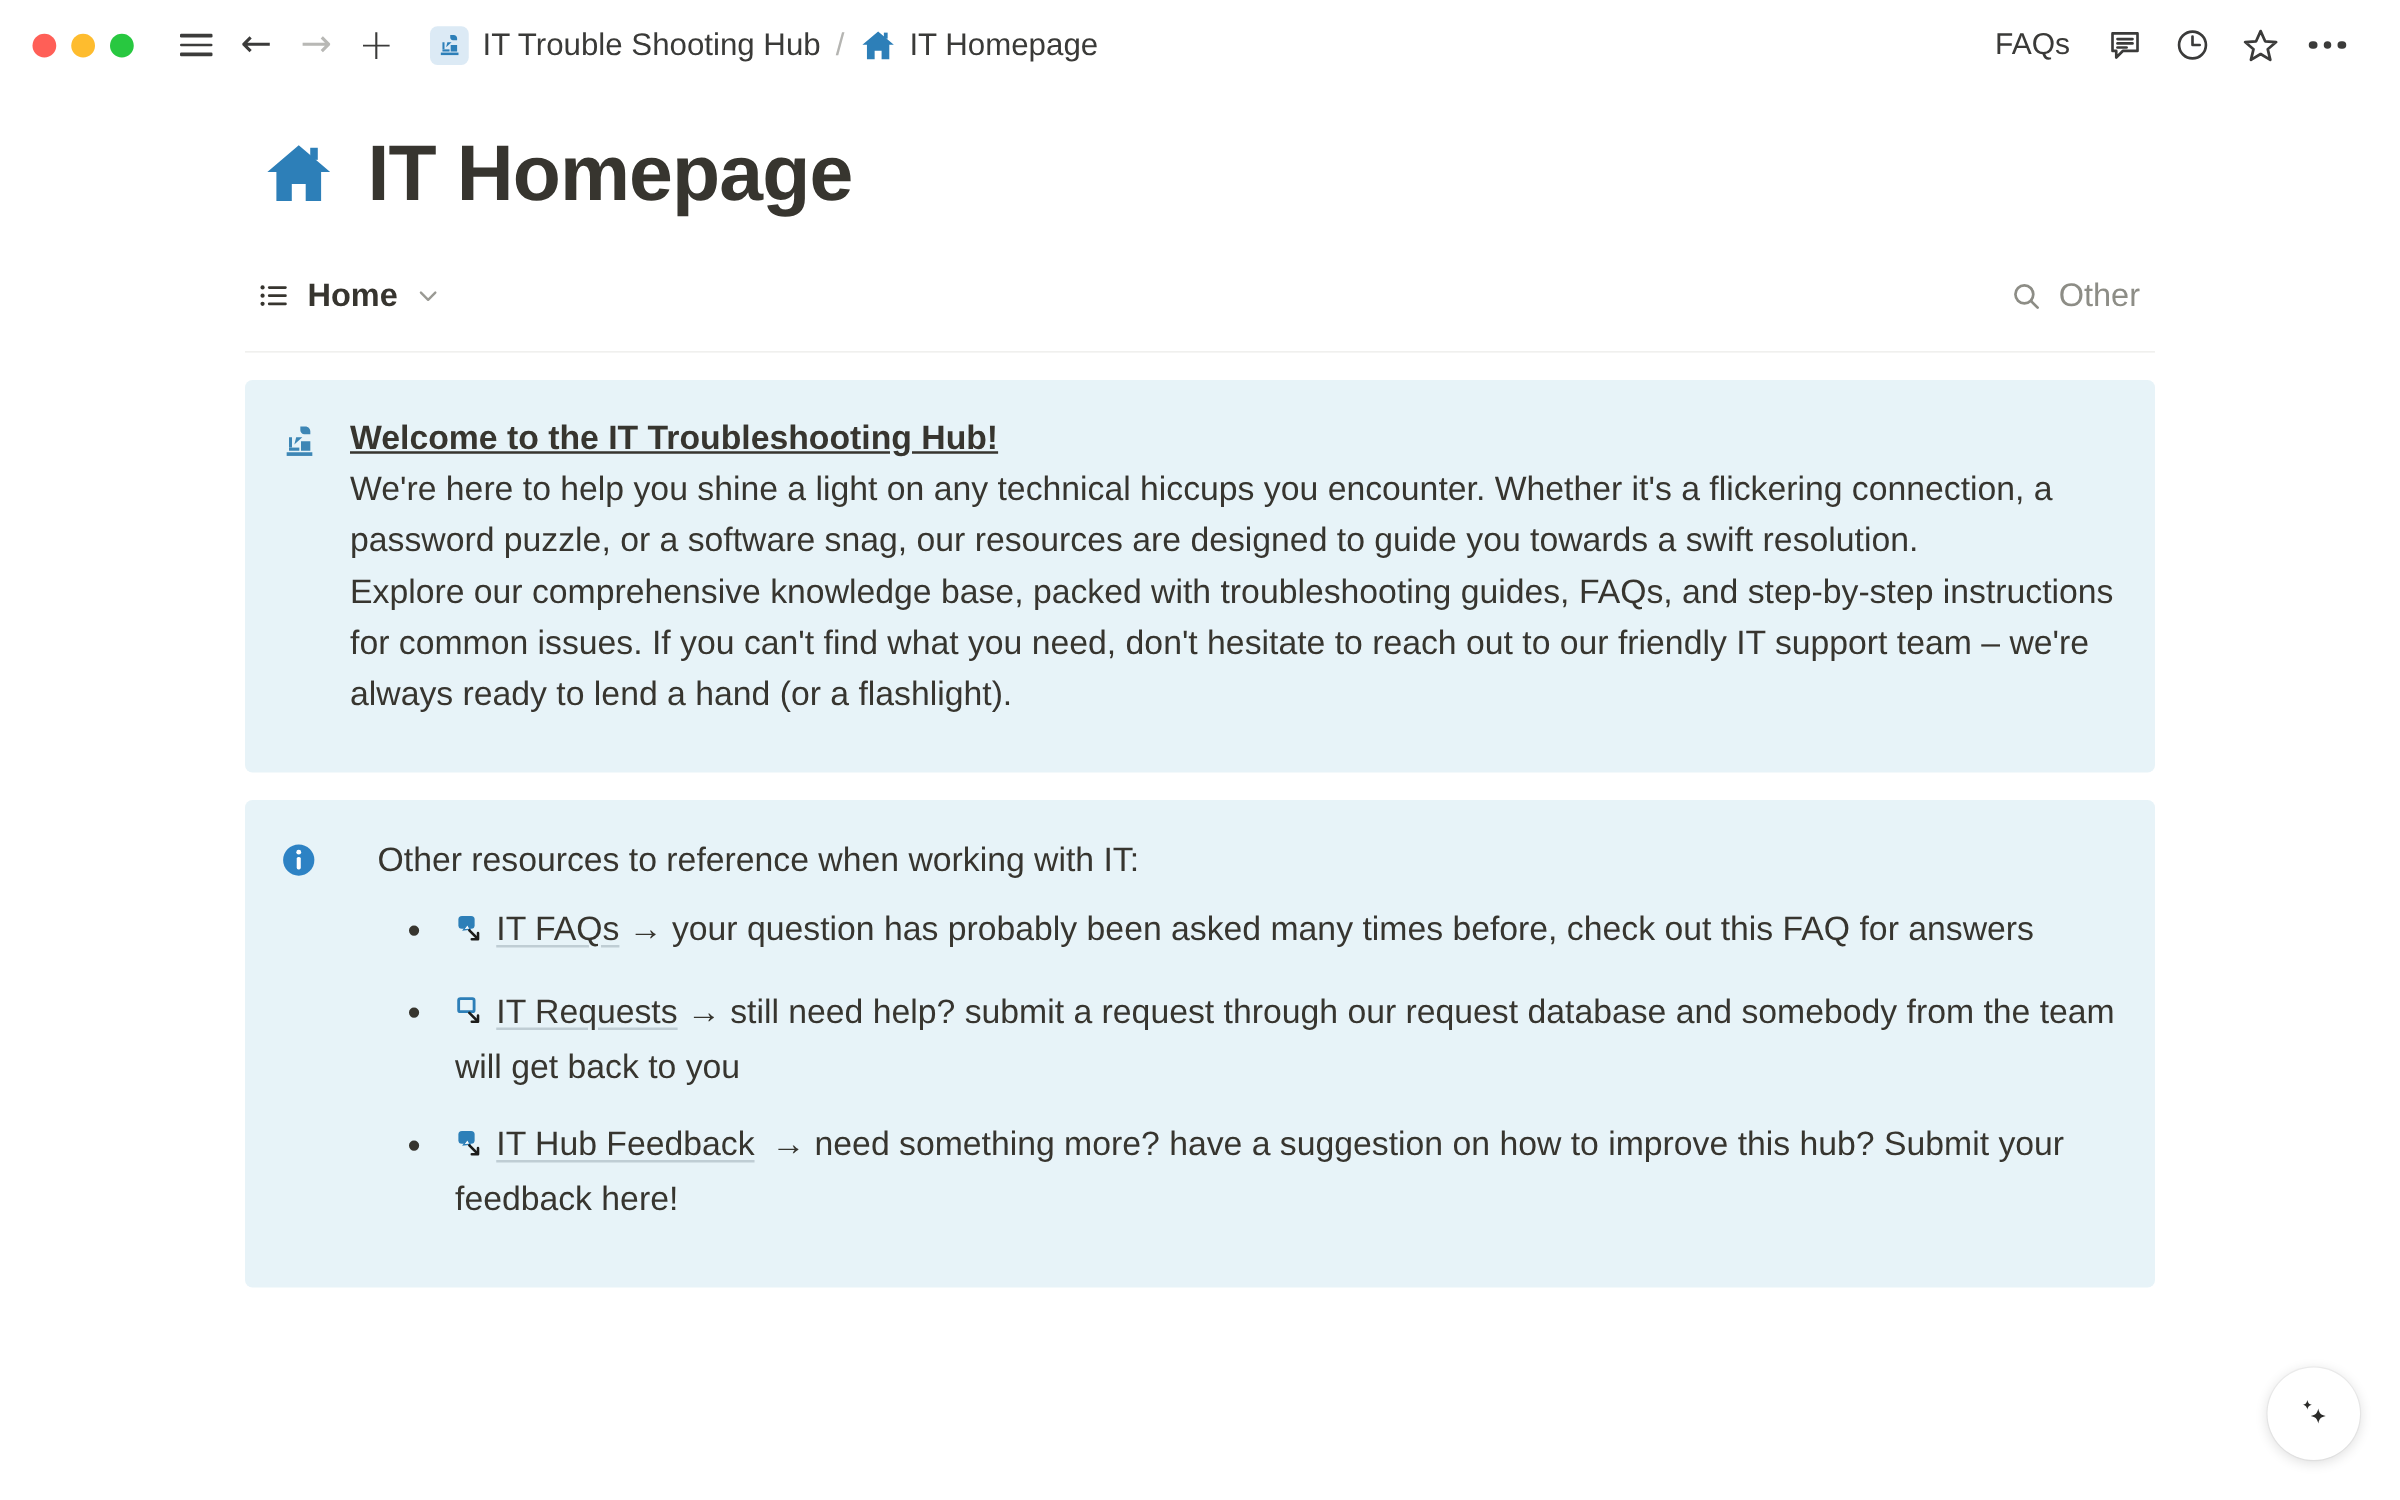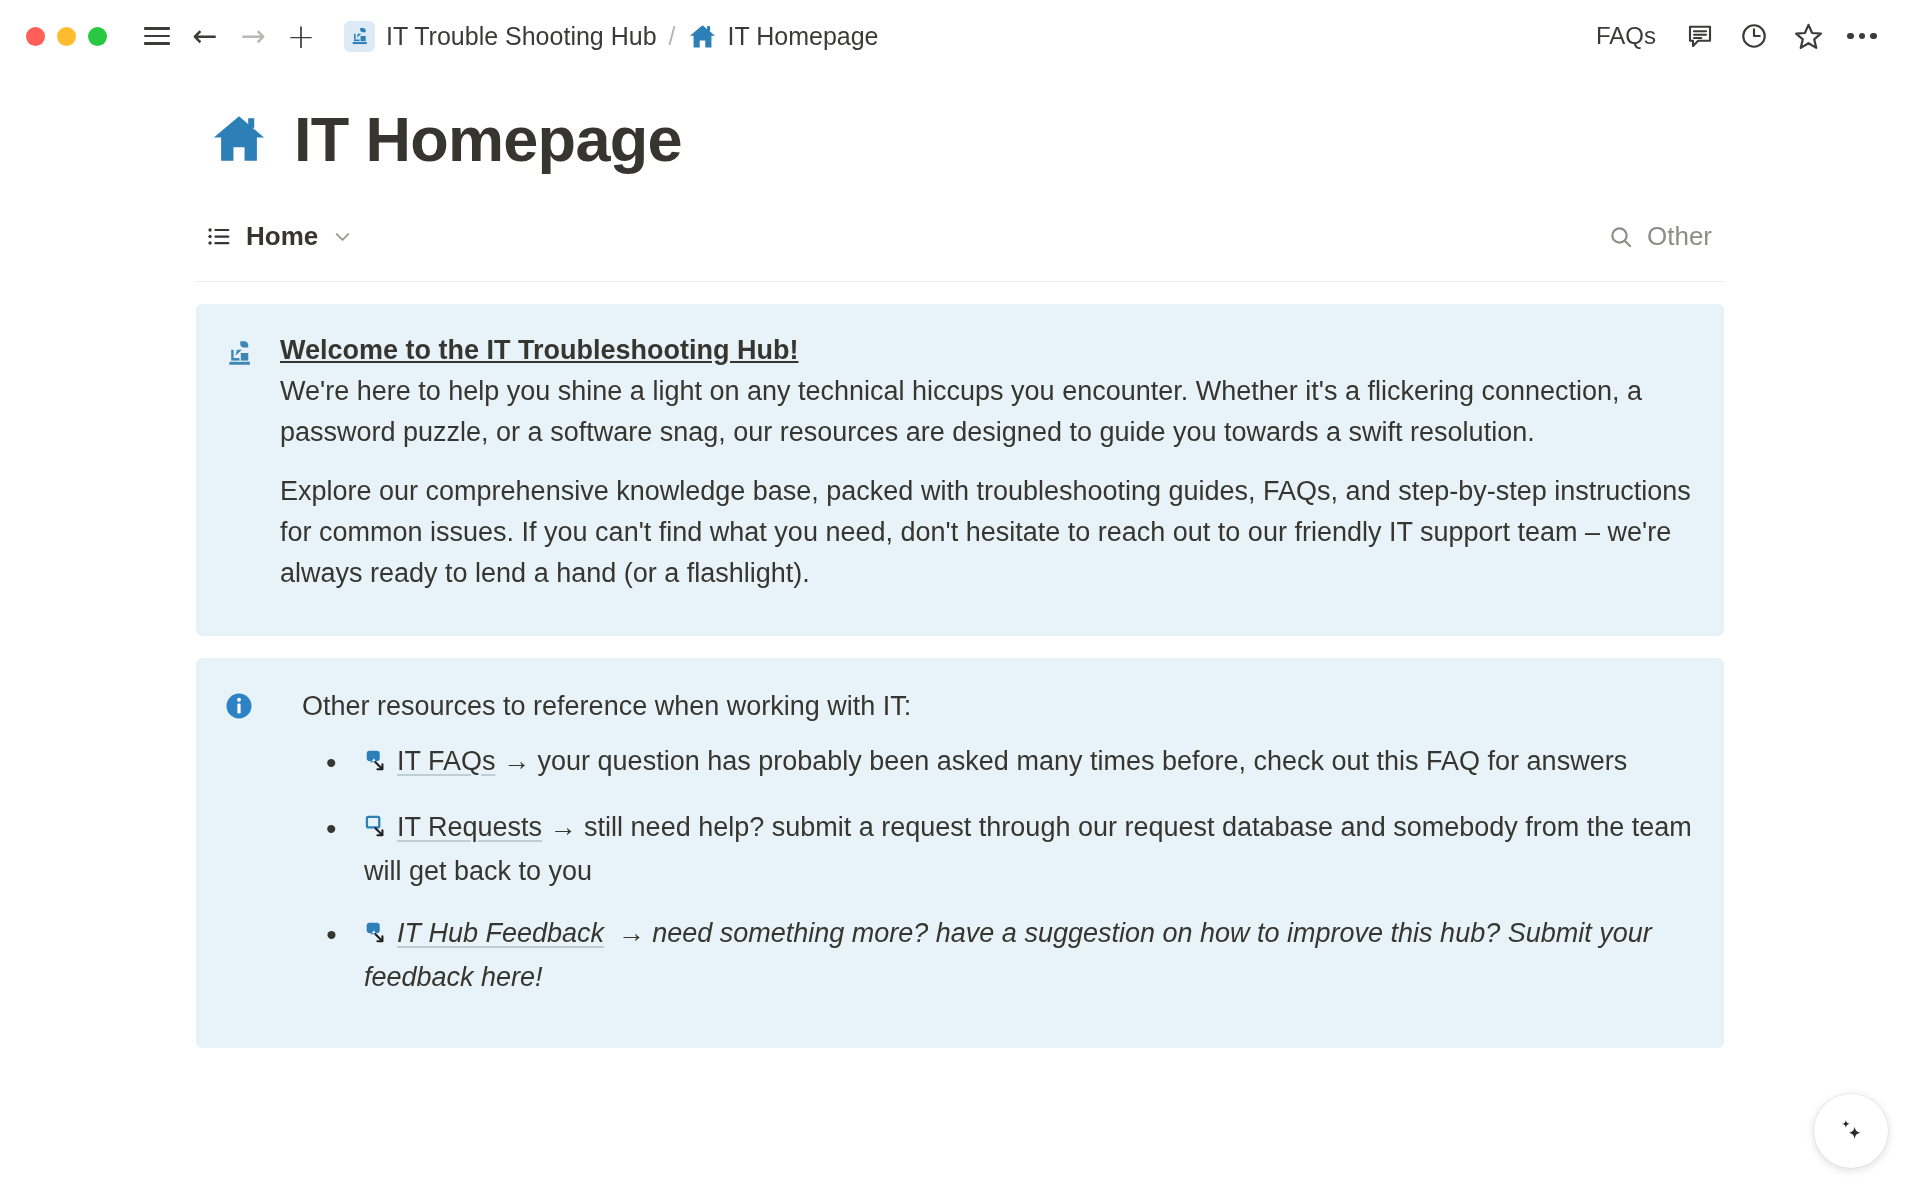--- a/index.html
+++ b/index.html
@@ -172,40 +172,39 @@
     font-weight: bold;
     color: #37352f;
     line-height: 1.35;
     margin-bottom: 2px;
     text-decoration: underline;
   }
   .callout-p {
     font-size: 27px;
     color: #37352f;
     line-height: 1.52;
-    margin-bottom: 18px;
   }
   .callout-p:last-child { margin-bottom: 12px; }
 
   .callout-lead {
     font-size: 27px;
     color: #37352f;
     line-height: 1.5;
   }
 
   .res-list { list-style: none; margin: 16px 0 0 0; padding: 0; }
   .res-item {
     position: relative;
     padding-left: 62px;
     font-size: 27px;
     color: #37352f;
     line-height: 1.48;
     margin-bottom: 22px;
   }
-  .res-item:last-child { margin-bottom: 16px; font-style: italic; }
+  .res-item:last-child { margin-bottom: 16px; }
   .res-item::before {
     content: "•";
     position: absolute;
     left: 24px;
     top: -2px;
     font-size: 30px;
     color: #37352f;
     line-height: 1.5;
   }
   .res-link {

